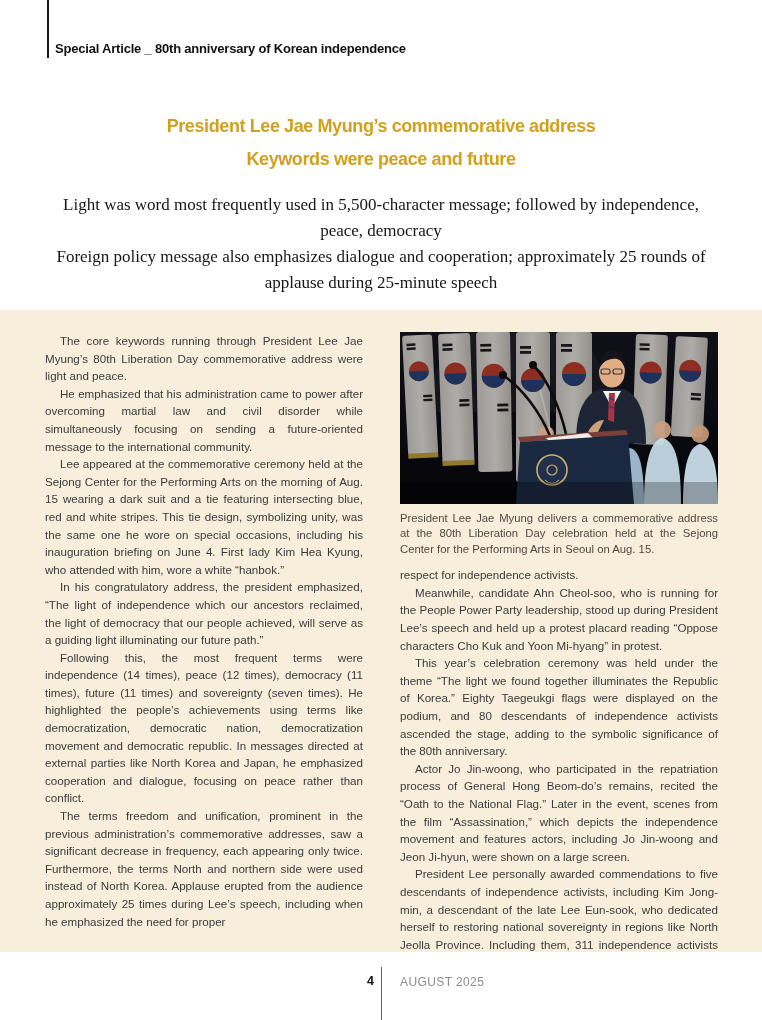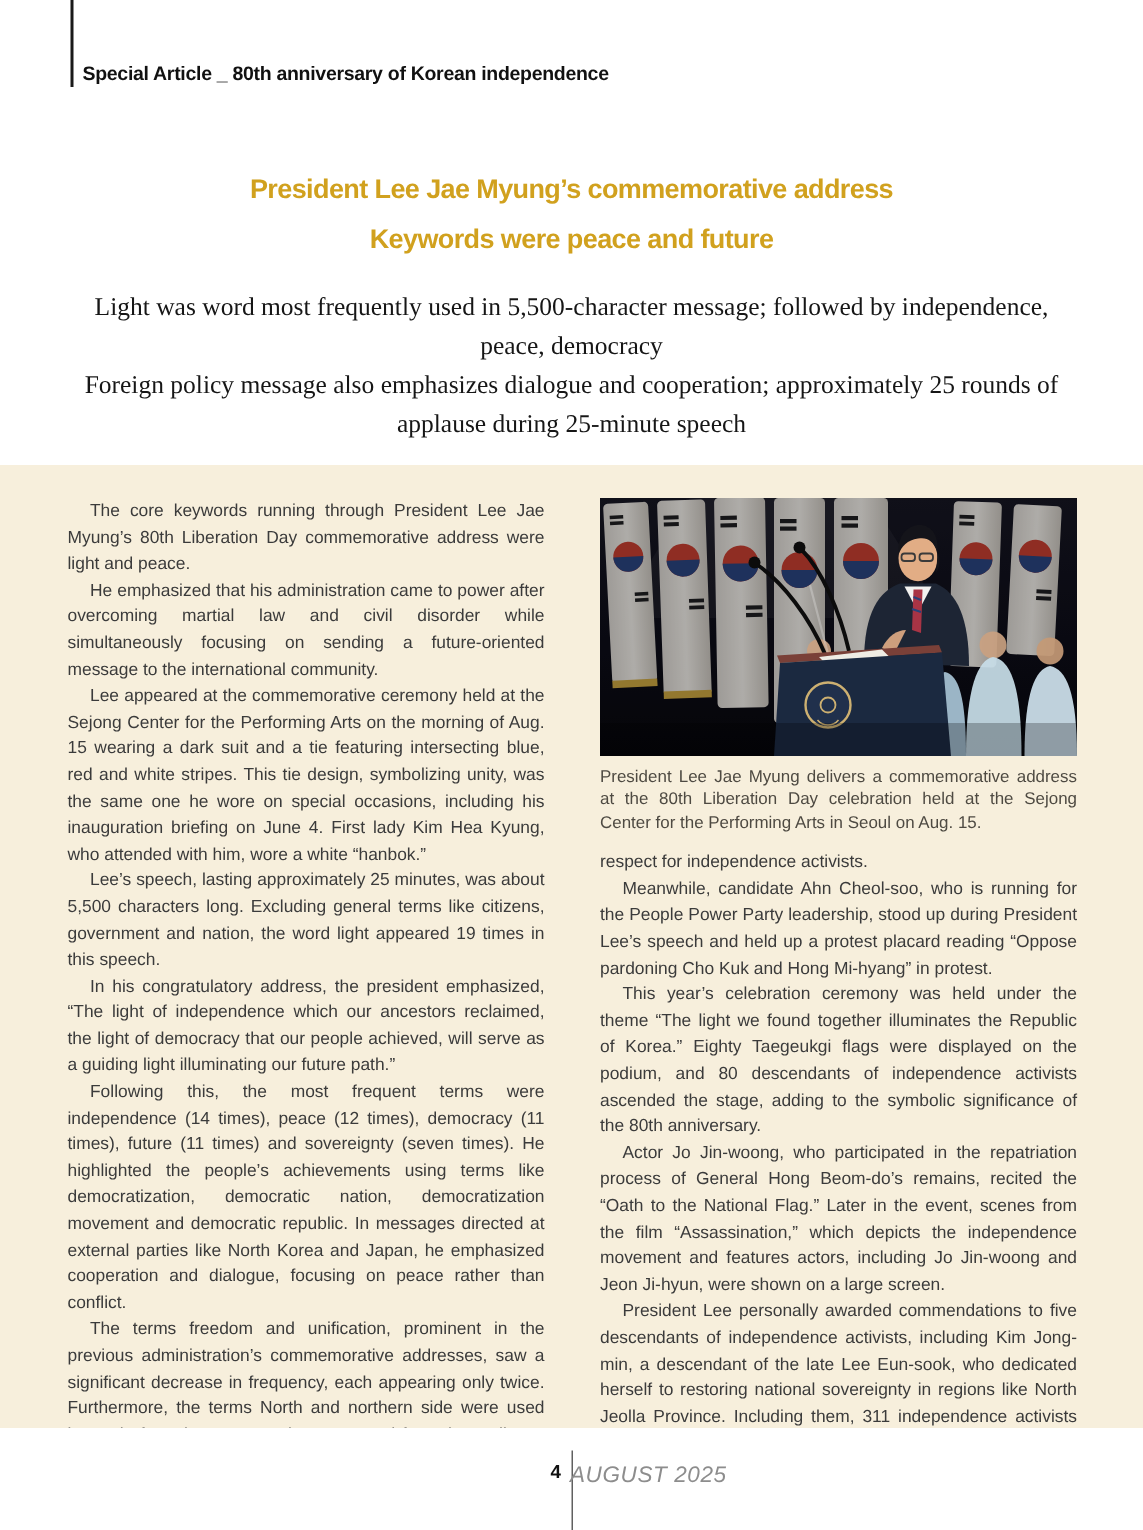--- a/index.html
+++ b/index.html
@@ -42,21 +42,21 @@
     margin-top:7px;margin-bottom:9px;text-align:justify;
     font-size:11.3px;line-height:15.4px;color:#4e4a42;
   }
   
   .footer-num{
     position:absolute;top:974px;left:352px;width:22px;text-align:right;
     font-size:12.5px;font-weight:bold;color:#111;
   }
   .footer-rule{position:absolute;top:967px;left:381px;width:1px;height:53px;background:#606060;}
   .footer-issue{
-    position:absolute;top:975px;left:380px;font-size:15px;color:#8d8d8d;letter-spacing:0.4px;font-style:italic;
+    position:absolute;top:975px;left:400px;font-size:12px;color:#8d8d8d;letter-spacing:0.4px;
   }
 </style>
 </head>
 <body>
 
 <div class="page">
 
   <div class="kicker-rule"></div>
   <div class="kicker">Special Article _ 80th anniversary of Korean independence</div>
 
@@ -67,21 +67,20 @@
     <p>Foreign policy message also emphasizes dialogue and cooperation; approximately 25 rounds of applause during 25-minute speech</p>
   </div>
 
   <div class="panel">
     <div class="columns">
 
       <div class="col">
           <p>The core keywords running through President Lee Jae Myung’s 80th Liberation Day commemorative address were light and peace.</p>
           <p>He emphasized that his administration came to power after overcoming martial law and civil disorder while simultaneously focusing on sending a future-oriented message to the international community.</p>
           <p>Lee appeared at the commemorative ceremony held at the Sejong Center for the Performing Arts on the morning of Aug. 15 wearing a dark suit and a tie featuring intersecting blue, red and white stripes. This tie design, symbolizing unity, was the same one he wore on special occasions, including his inauguration briefing on June 4. First lady Kim Hea Kyung, who attended with him, wore a white “hanbok.”</p>
-          <p>Lee’s speech, lasting approximately 25 minutes, was about 5,500 characters long. Excluding general terms like citizens, government and nation, the word light appeared 19 times in this speech.</p>
           <p>In his congratulatory address, the president emphasized, “The light of independence which our ancestors reclaimed, the light of democracy that our people achieved, will serve as a guiding light illuminating our future path.”</p>
           <p>Following this, the most frequent terms were independence (14 times), peace (12 times), democracy (11 times), future (11 times) and sovereignty (seven times). He highlighted the people’s achievements using terms like democratization, democratic nation, democratization movement and democratic republic. In messages directed at external parties like North Korea and Japan, he emphasized cooperation and dialogue, focusing on peace rather than conflict.</p>
           <p>The terms freedom and unification, prominent in the previous administration’s commemorative addresses, saw a significant decrease in frequency, each appearing only twice. Furthermore, the terms North and northern side were used instead of North Korea. Applause erupted from the audience approximately 25 times during Lee’s speech, including when he emphasized the need for proper</p>
         </div>
 
       <div class="col">
         <figure>
           <svg class="photo" viewBox="0 0 318 172" preserveAspectRatio="none" aria-hidden="true">
             <defs>
               <linearGradient id="bg" x1="0" y1="0" x2="0" y2="1">
@@ -203,21 +202,21 @@
               <circle cx="152" cy="138" r="5" fill="none" stroke="#cdb071" stroke-width="1.2"></circle>
               <path d="M145,148 a9,9 0 0 0 14,0" fill="none" stroke="#cdb071" stroke-width="1"></path>
             </g>
 
             <rect x="0" y="150" width="318" height="22" fill="#000000" opacity="0.25"></rect>
           </svg>
           <figcaption class="caption">President Lee Jae Myung delivers a commemorative address at the 80th Liberation Day celebration held at the Sejong Center for the Performing Arts in Seoul on Aug. 15.</figcaption>
         </figure>
         <div>
             <p class="cont">respect for independence activists.</p>
-            <p>Meanwhile, candidate Ahn Cheol-soo, who is running for the People Power Party leadership, stood up during President Lee’s speech and held up a protest placard reading “Oppose pardoning Cho Kuk and Hong Mi-hyang” in protest.</p>
+            <p>Meanwhile, candidate Ahn Cheol-soo, who is running for the People Power Party leadership, stood up during President Lee’s speech and held up a protest placard reading “Oppose characters Cho Kuk and Yoon Mi-hyang” in protest.</p>
             <p>This year’s celebration ceremony was held under the theme “The light we found together illuminates the Republic of Korea.” Eighty Taegeukgi flags were displayed on the podium, and 80 descendants of independence activists ascended the stage, adding to the symbolic significance of the 80th anniversary.</p>
             <p>Actor Jo Jin-woong, who participated in the repatriation process of General Hong Beom-do’s remains, recited the “Oath to the National Flag.” Later in the event, scenes from the film “Assassination,” which depicts the independence movement and features actors, including Jo Jin-woong and Jeon Ji-hyun, were shown on a large screen.</p>
             <p>President Lee personally awarded commendations to five descendants of independence activists, including Kim Jong-min, a descendant of the late Lee Eun-sook, who dedicated herself to restoring national sovereignty in regions like North Jeolla Province. Including them, 311 independence activists received government commendations. </p>
           </div>
       </div>
 
     </div>
   </div>
 
   <div class="footer-num">4</div>

